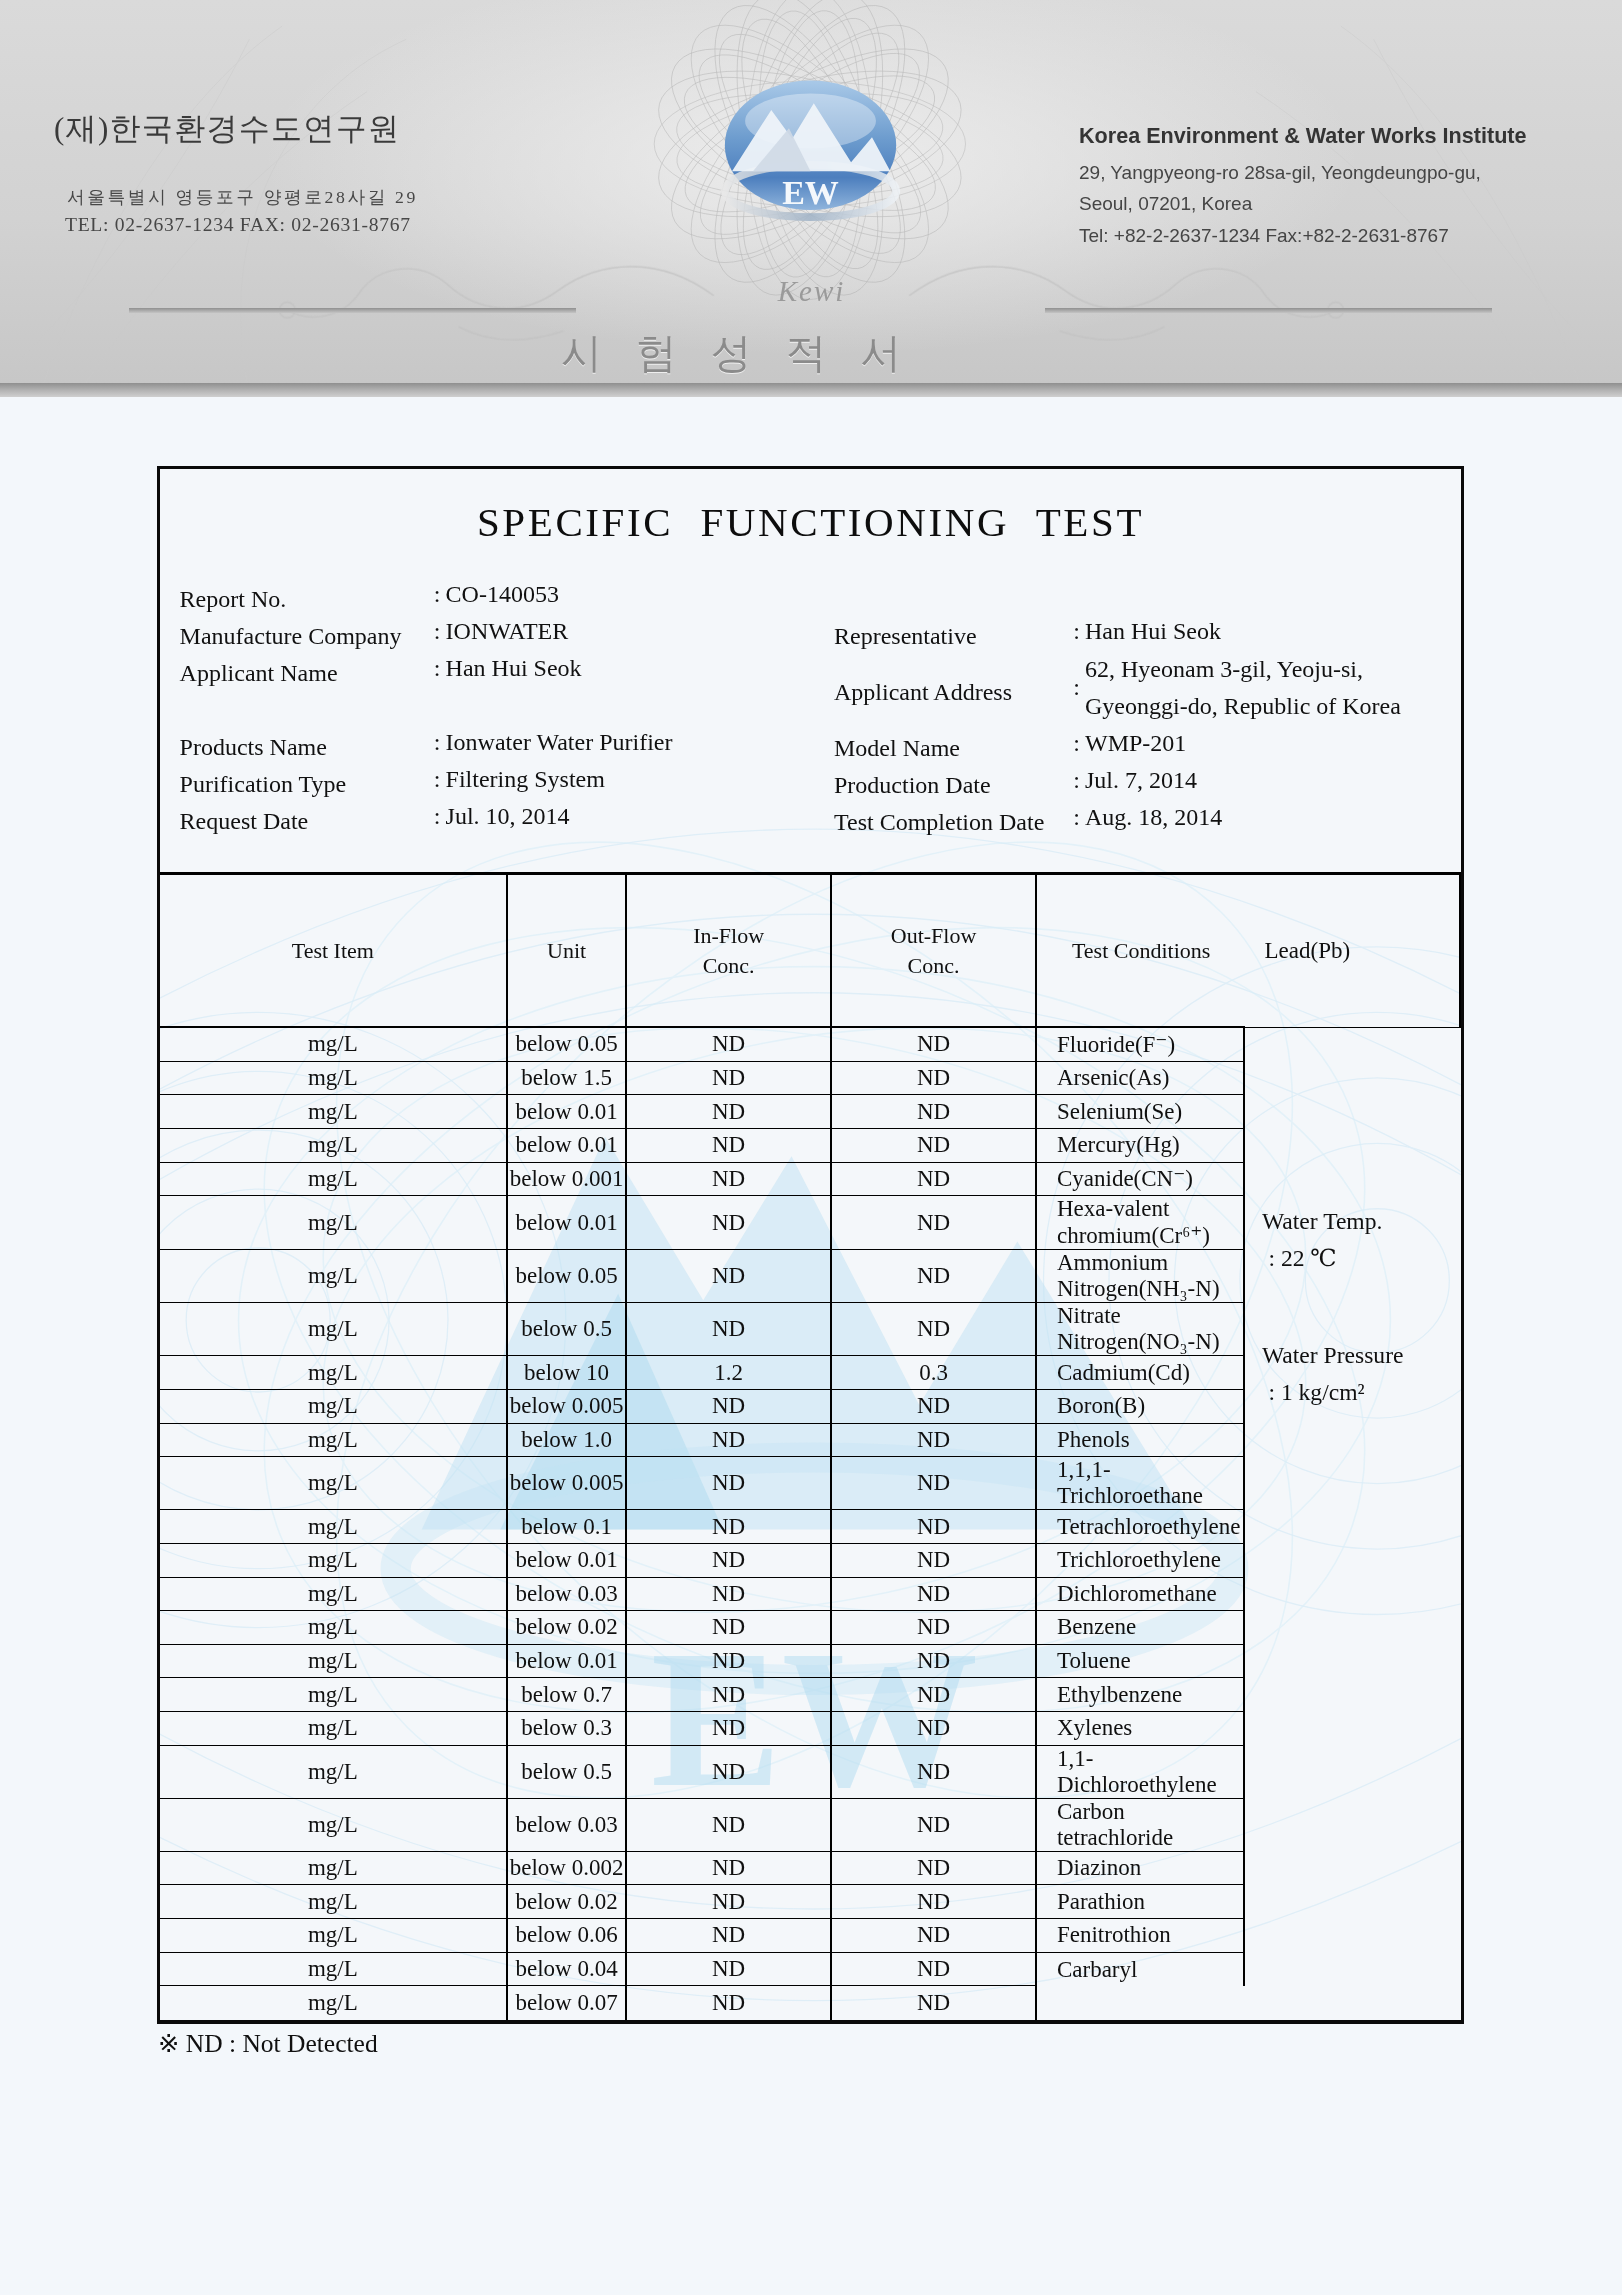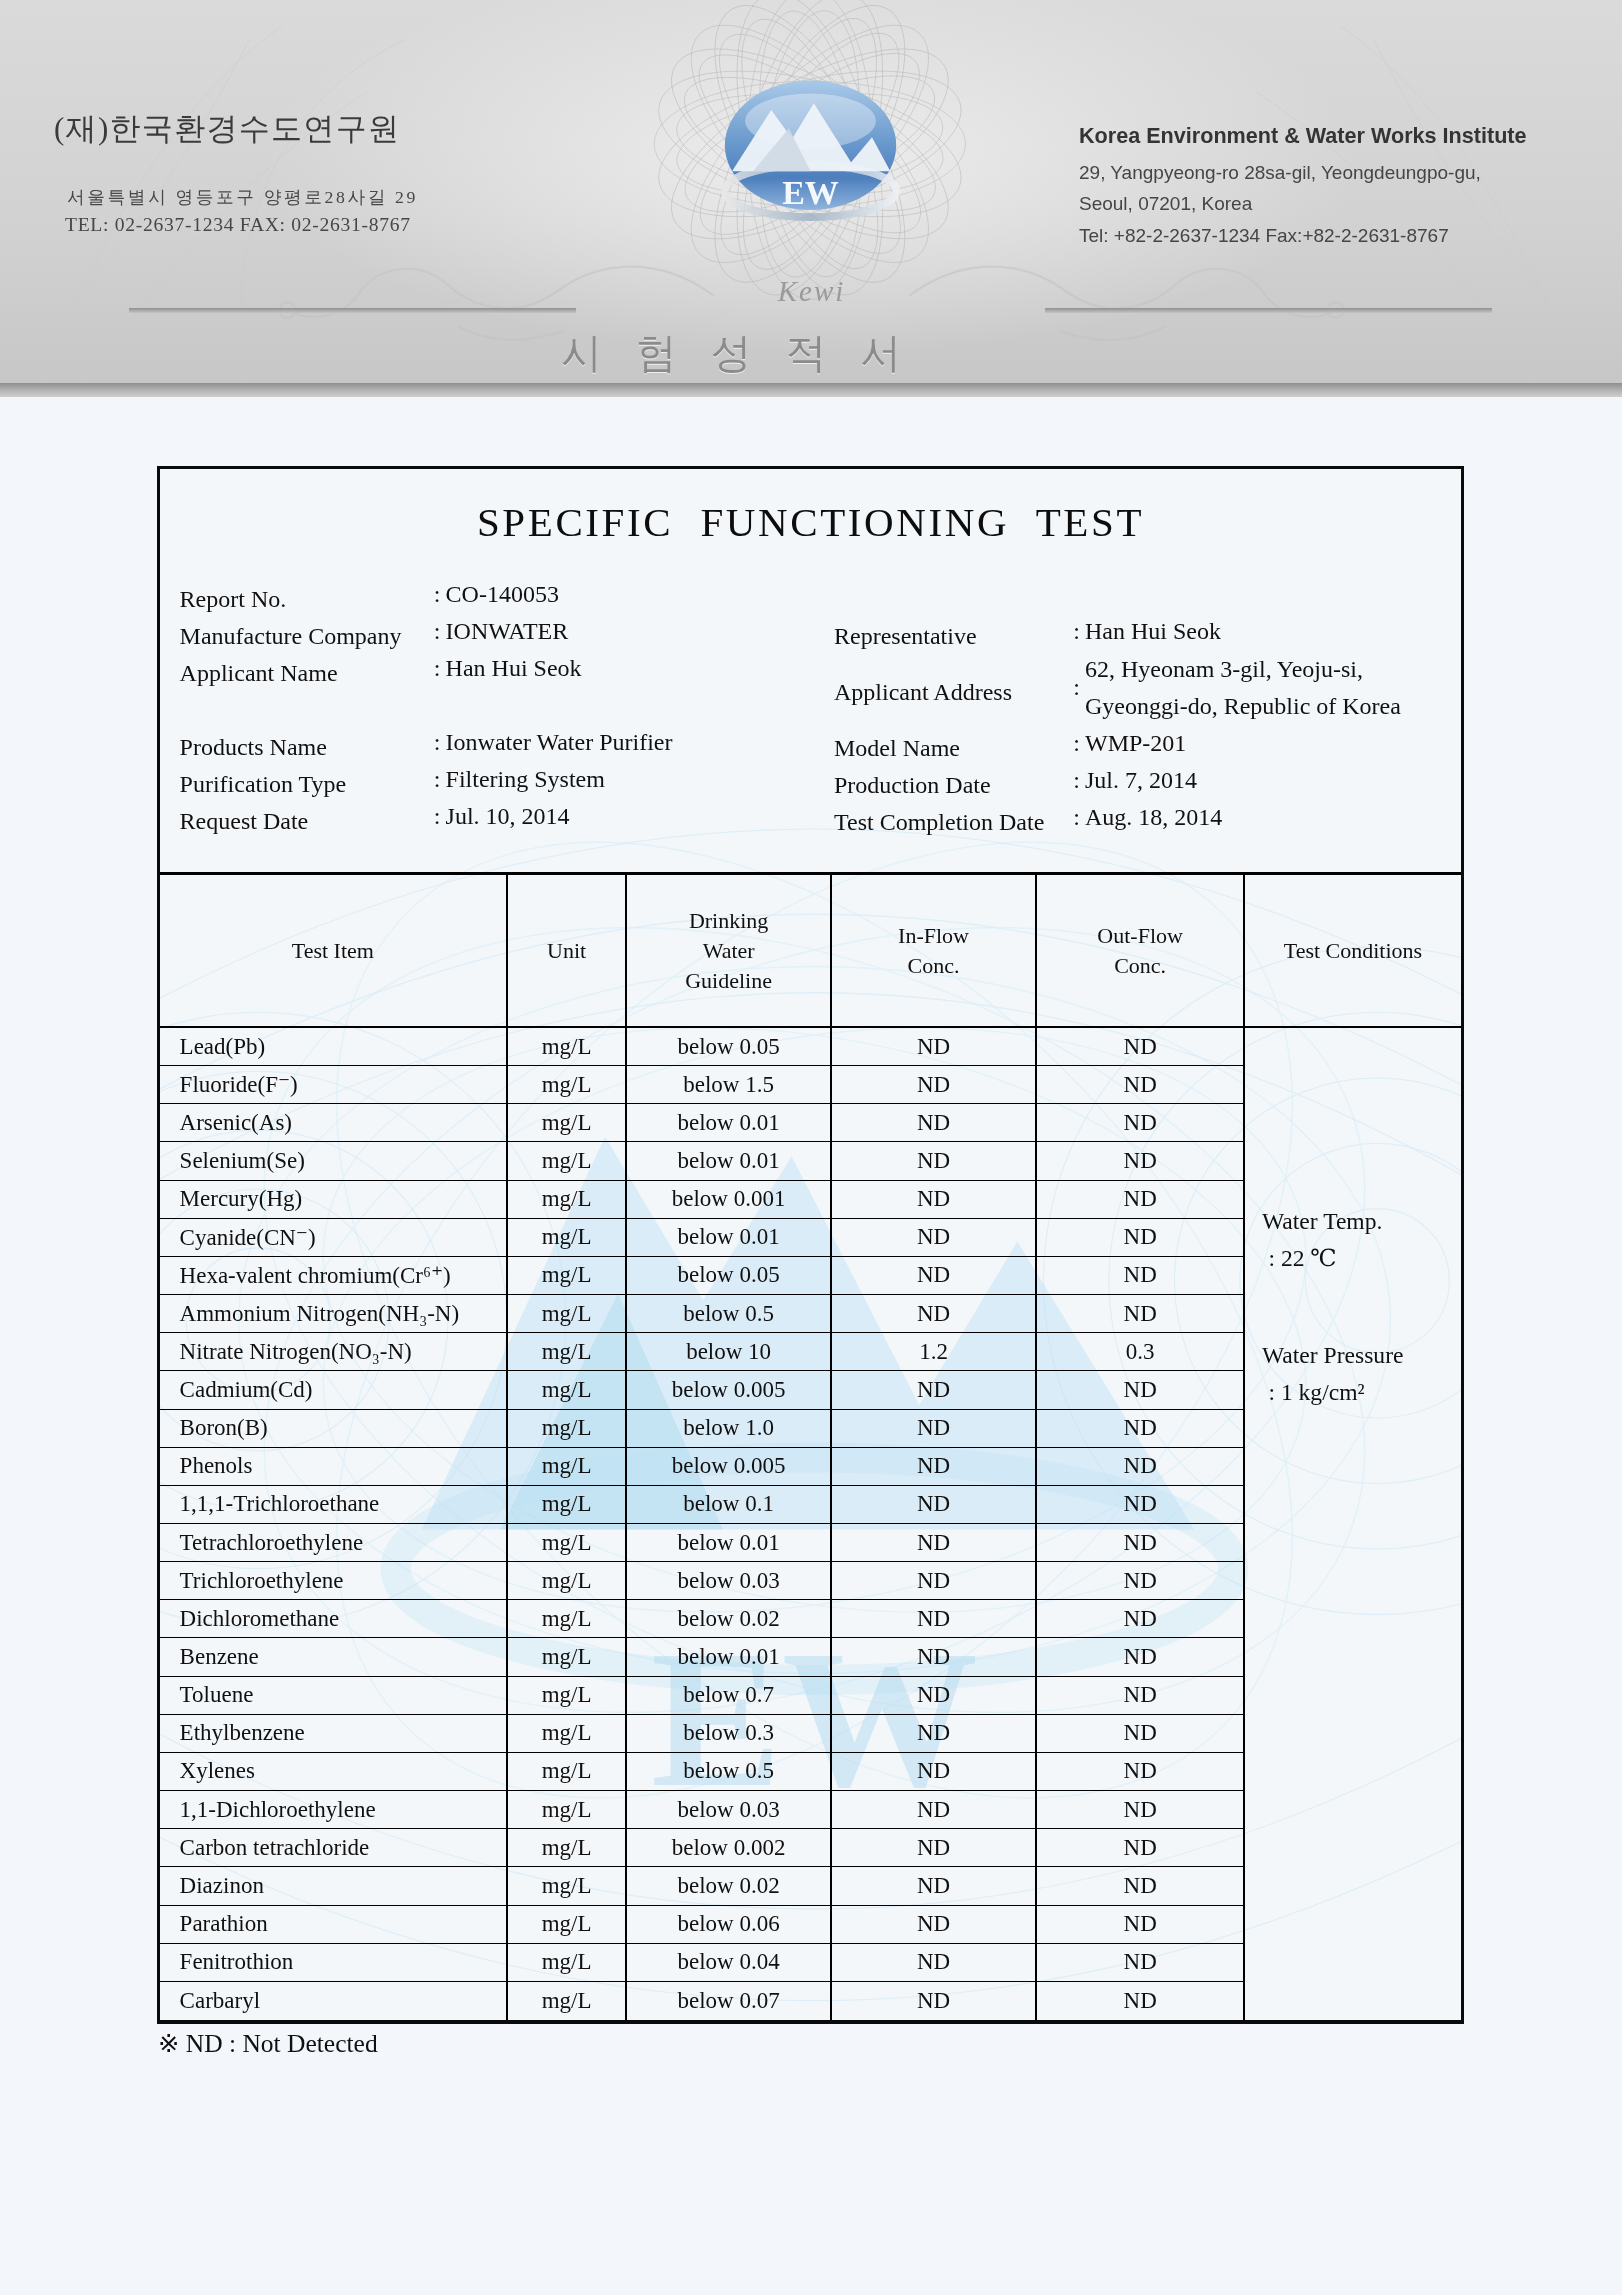--- a/index.html
+++ b/index.html
@@ -271,23 +271,20 @@
       <div class="irow">
         <span class="ilabel">Test Completion Date</span>
         <span class="icolon">:</span>
         <span class="ival">Aug. 18, 2014</span>
       </div>
     </div>
 
     <div class="tbl">
       <div class="th b">Test Item</div>
       <div class="th b">Unit</div>
-      <div class="th b">Drinking
-Water
-Guideline</div>
       <div class="th b">In-Flow
 Conc.</div>
       <div class="th b">Out-Flow
 Conc.</div>
       <div class="th">Test Conditions</div>
       <div class="cond-cell">
         <div>Water Temp.</div>
         <div class="cond-ind">: 22 ℃</div>
         <div class="cond-gap"></div>
         <div>Water Pressure</div>

